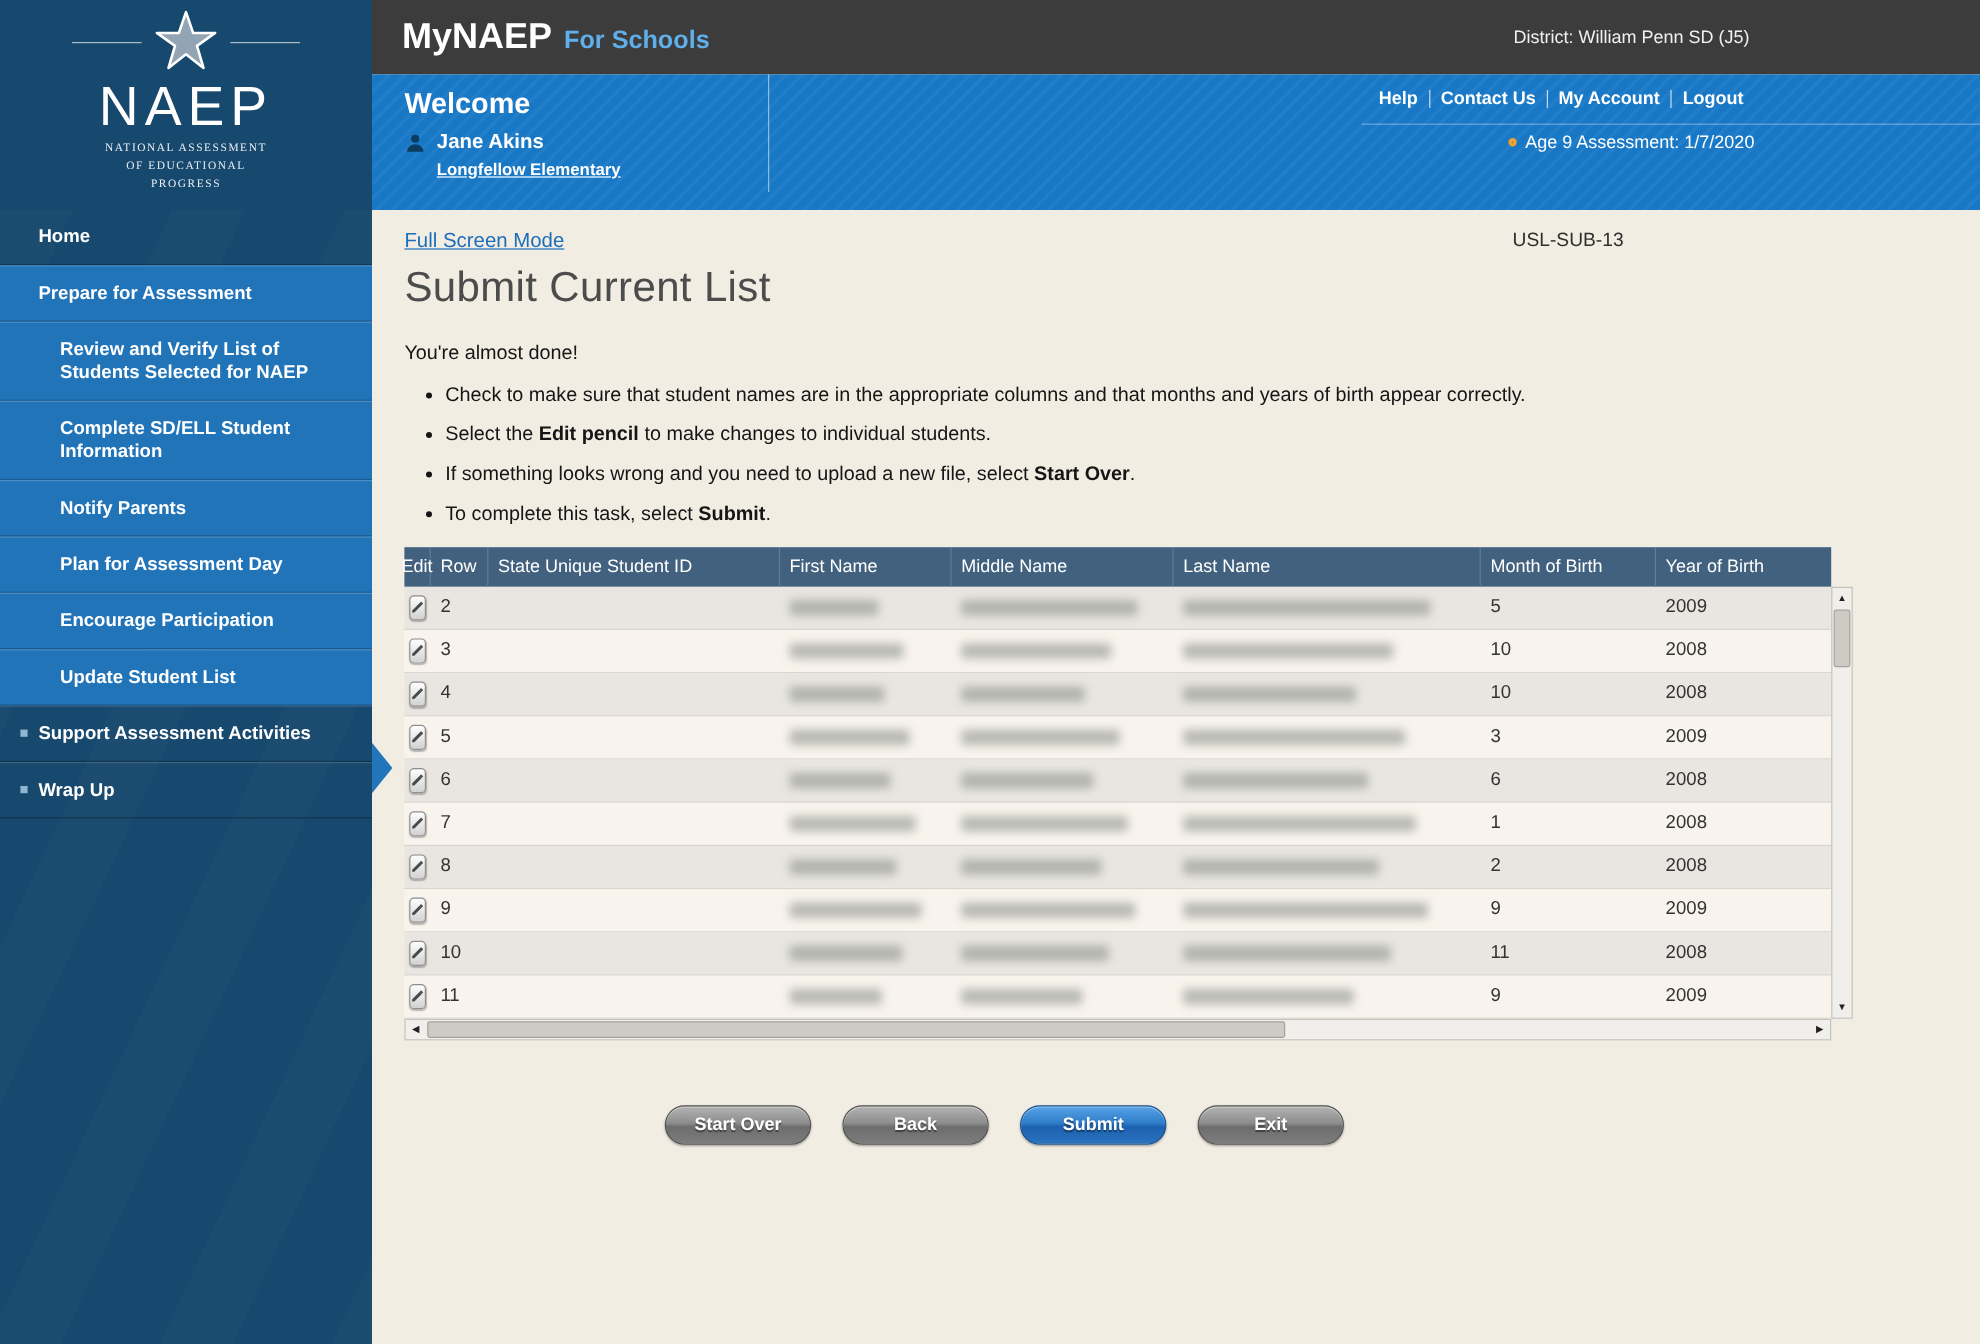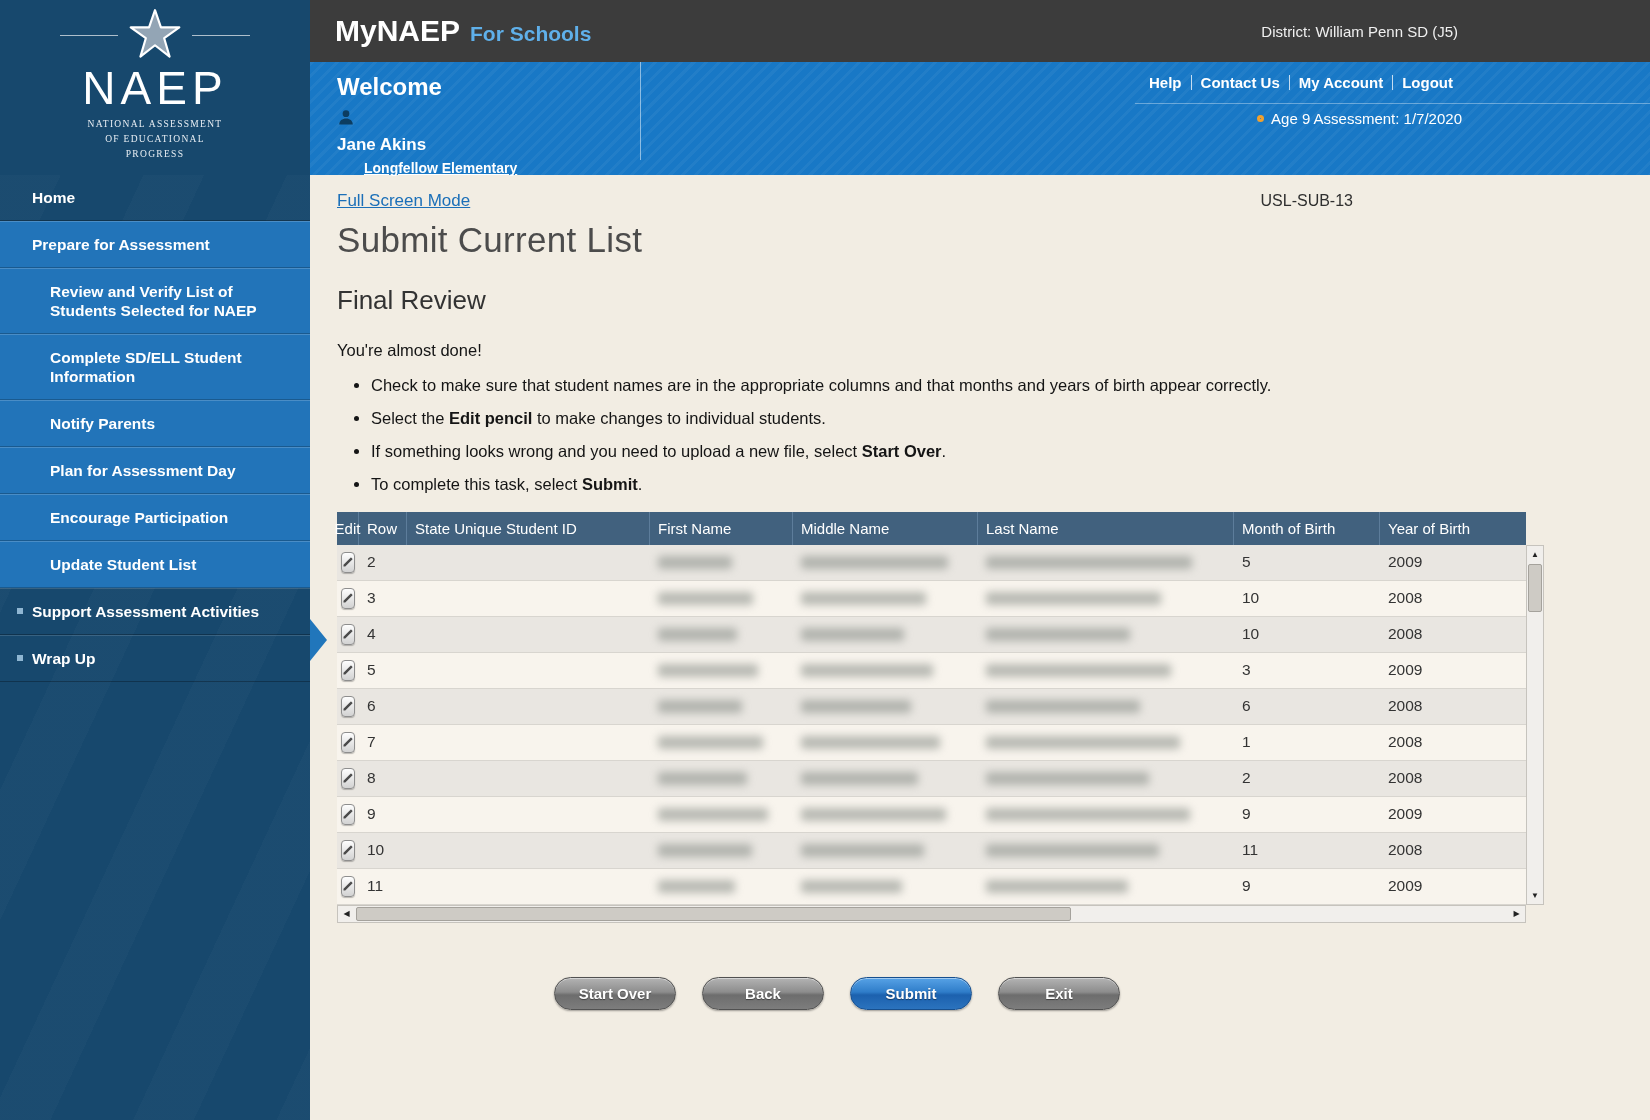--- a/index.html
+++ b/index.html
@@ -20,21 +20,21 @@
   .brand{display:flex;align-items:baseline;gap:10px;}
   .brand-title{color:#fff;font-size:30px;font-weight:bold;}
   .brand-sub{color:#5fb0ea;font-size:21px;font-weight:bold;}
   .district{color:#f0f0f0;font-size:15px;}
 
   
   .bluebar{grid-column:2;grid-row:2;background:#1878c6;position:relative;
     background-image:repeating-linear-gradient(135deg,rgba(255,255,255,.045) 0 3px,rgba(255,255,255,0) 3px 9px);}
   .welcome-block{position:absolute;left:27px;top:11px;}
   .welcome-title{color:#fff;font-size:24px;font-weight:bold;}
-  .user-row{display:flex;align-items:flex-start;gap:9px;margin-top:7px;flex-direction:column;}
+  .user-row{display:flex;align-items:flex-end;gap:9px;margin-top:7px;}
   .user-name{color:#fff;font-size:17px;font-weight:bold;}
   .school-link{display:inline-block;margin-left:27px;margin-top:5px;color:#fff;font-size:14px;font-weight:bold;text-decoration:underline;cursor:pointer;}
   .vdivider{position:absolute;left:330px;top:0;height:98px;width:1px;background:rgba(255,255,255,.5);}
   .top-links{position:absolute;top:12px;right:188px;display:flex;align-items:center;}
   .top-links a{color:#fff;font-size:15px;font-weight:bold;text-decoration:none;padding:0 9px;cursor:pointer;}
   .top-links .sep{width:1px;height:15px;background:rgba(255,255,255,.75);}
   .links-underline{position:absolute;top:41px;right:0;width:515px;height:1px;background:rgba(255,255,255,.35);}
   .assessment{position:absolute;top:48px;right:188px;display:flex;align-items:center;gap:7px;color:#fff;font-size:15px;}
   .target-icon{width:7px;height:7px;border:3px solid #f2a12e;border-radius:50%;}
 
@@ -170,21 +170,20 @@
       <div class="nav-item top"><span class="sq"></span><span>Wrap Up</span></div>
     </nav>
   <div class="nav-arrow"></div>
 
   <main class="content">
     <div class="page-head">
       <a class="fullscreen-link">Full Screen Mode</a>
       <span class="page-code">USL-SUB-13</span>
     </div>
     <h1 class="page-title">Submit Current List</h1>
-    <h2 class="section-title">Final Review</h2>
     <p class="intro">You're almost done!</p>
     <ul class="instructions">
         <li><span>Check to make sure that student names are in the appropriate columns and that months and years of birth appear correctly.</span></li>
         <li><span>Select the </span><b>Edit pencil</b><span> to make changes to individual students.</span></li>
         <li><span>If something looks wrong and you need to upload a new file, select </span><b>Start Over</b><span>.</span></li>
         <li><span>To complete this task, select </span><b>Submit</b><span>.</span></li>
       </ul>
 
     <div class="table-zone">
       <div class="table-flex">

